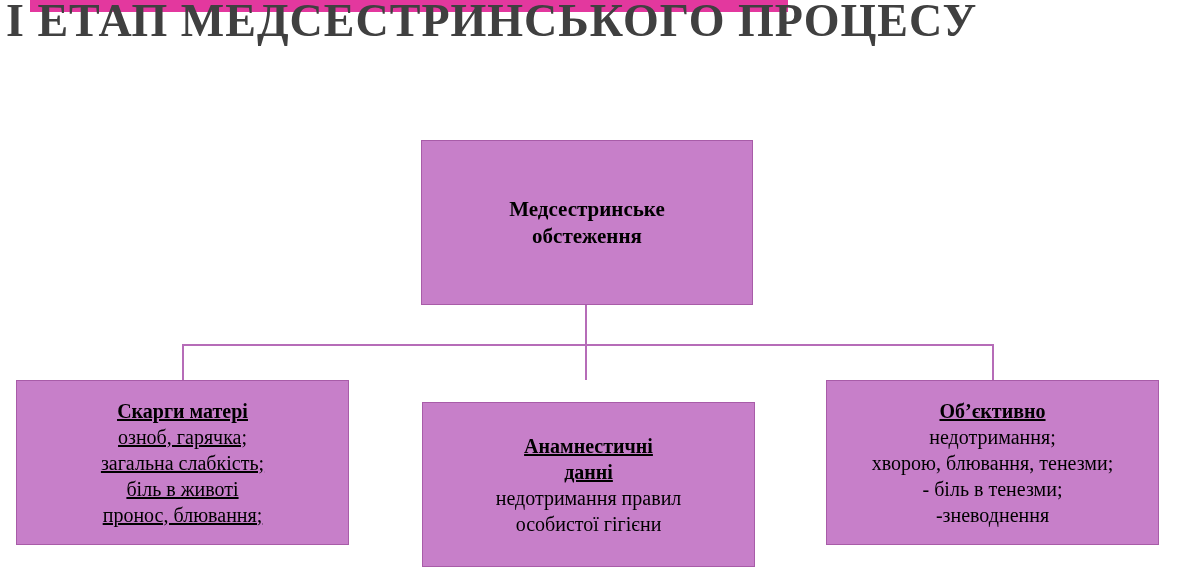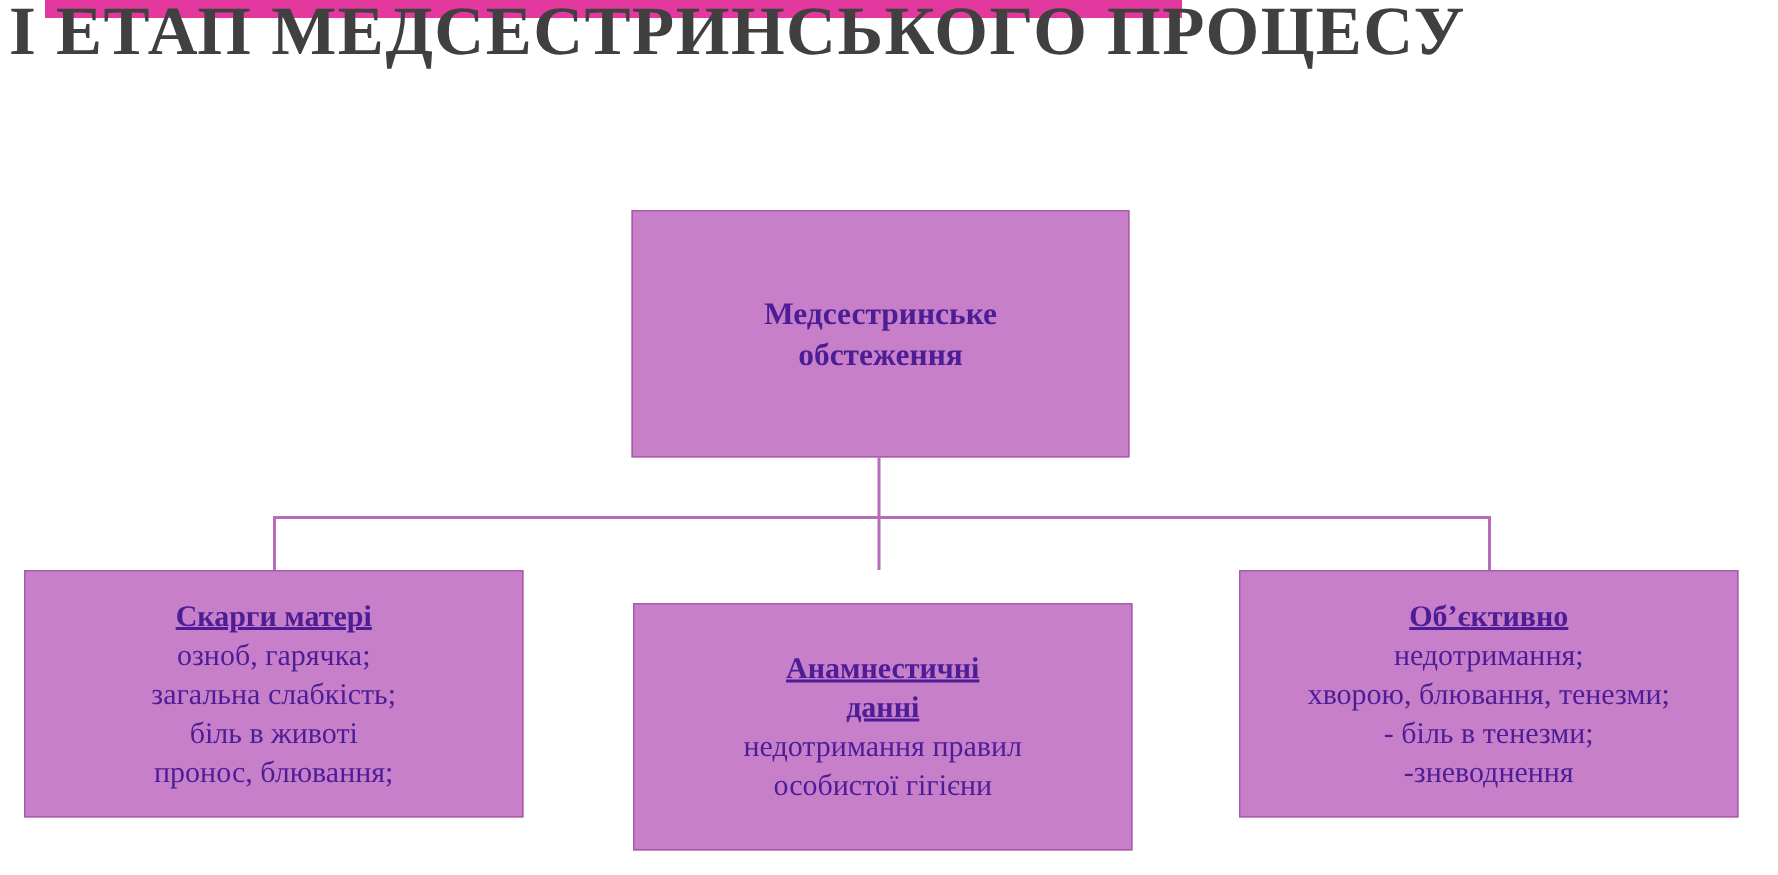--- a/index.html
+++ b/index.html
@@ -40,42 +40,42 @@
   .box {
     position: absolute;
     background: #c77fc9;
     border: 1px solid #a85ca8;
     box-sizing: border-box;
     display: flex;
     flex-direction: column;
     justify-content: center;
     align-items: center;
     text-align: center;
-    color: #4c1d95;
+    color: #000000;
   }
   .root-box {
     left: 421px;
     top: 140px;
     width: 332px;
     height: 165px;
   }
   .root-box .box-title {
     font-size: 21px;
     font-weight: bold;
     line-height: 27px;
     max-width: 210px;
   }
   .child-box {
     top: 380px;
     width: 333px;
     height: 165px;
     font-size: 20px;
     line-height: 26px;
   }
-  .box-left  { left: 16px;  padding: 0 40px; }
+  .box-left  { left: 16px;  padding: 0 40px; text-decoration: underline; }
   .box-mid   { left: 422px; padding: 0 55px; margin-top: 22px; }
   .box-right { left: 826px; padding: 16px 8px; }
   .child-box .box-title {
     font-weight: bold;
     text-decoration: underline;
   }
   .box-mid .box-title {
     max-width: 160px;
   }
   .box-line {

